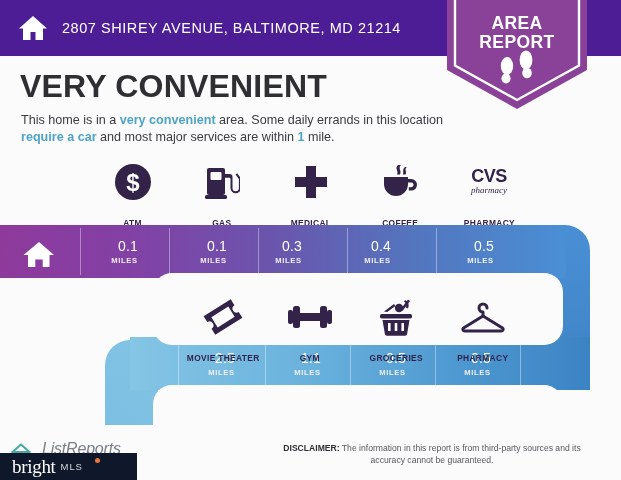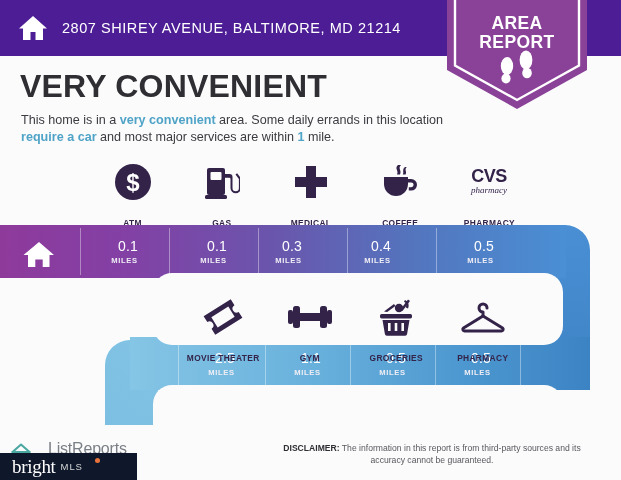--- a/index.html
+++ b/index.html
@@ -84,21 +84,21 @@
   }
   .divider { position:absolute; width:1px; background:rgba(255,255,255,.38); }
   .row-home { position:absolute; left:22px; top:240px; width:34px; height:30px; }
 
   
   .lr-logo {
     position:absolute; left:10px; top:440px;
     display:flex; align-items:center;
   }
   .lr-text {
-    margin-left:16px; font-size:16px; color:#7a7f86; letter-spacing:-0.2px;
+    margin-left:10px; font-size:16px; color:#7a7f86; letter-spacing:-0.2px;font-style:italic;
   }
   .bright {
     position:absolute; left:0; top:453px; width:137px; height:27px;
     background:#0f172a; display:flex; align-items:center;
   }
   .bright-word {
     margin-left:12px; color:#ffffff;
     font-family:"Liberation Serif", serif;
     font-size:19px; letter-spacing:-0.3px;
   }

